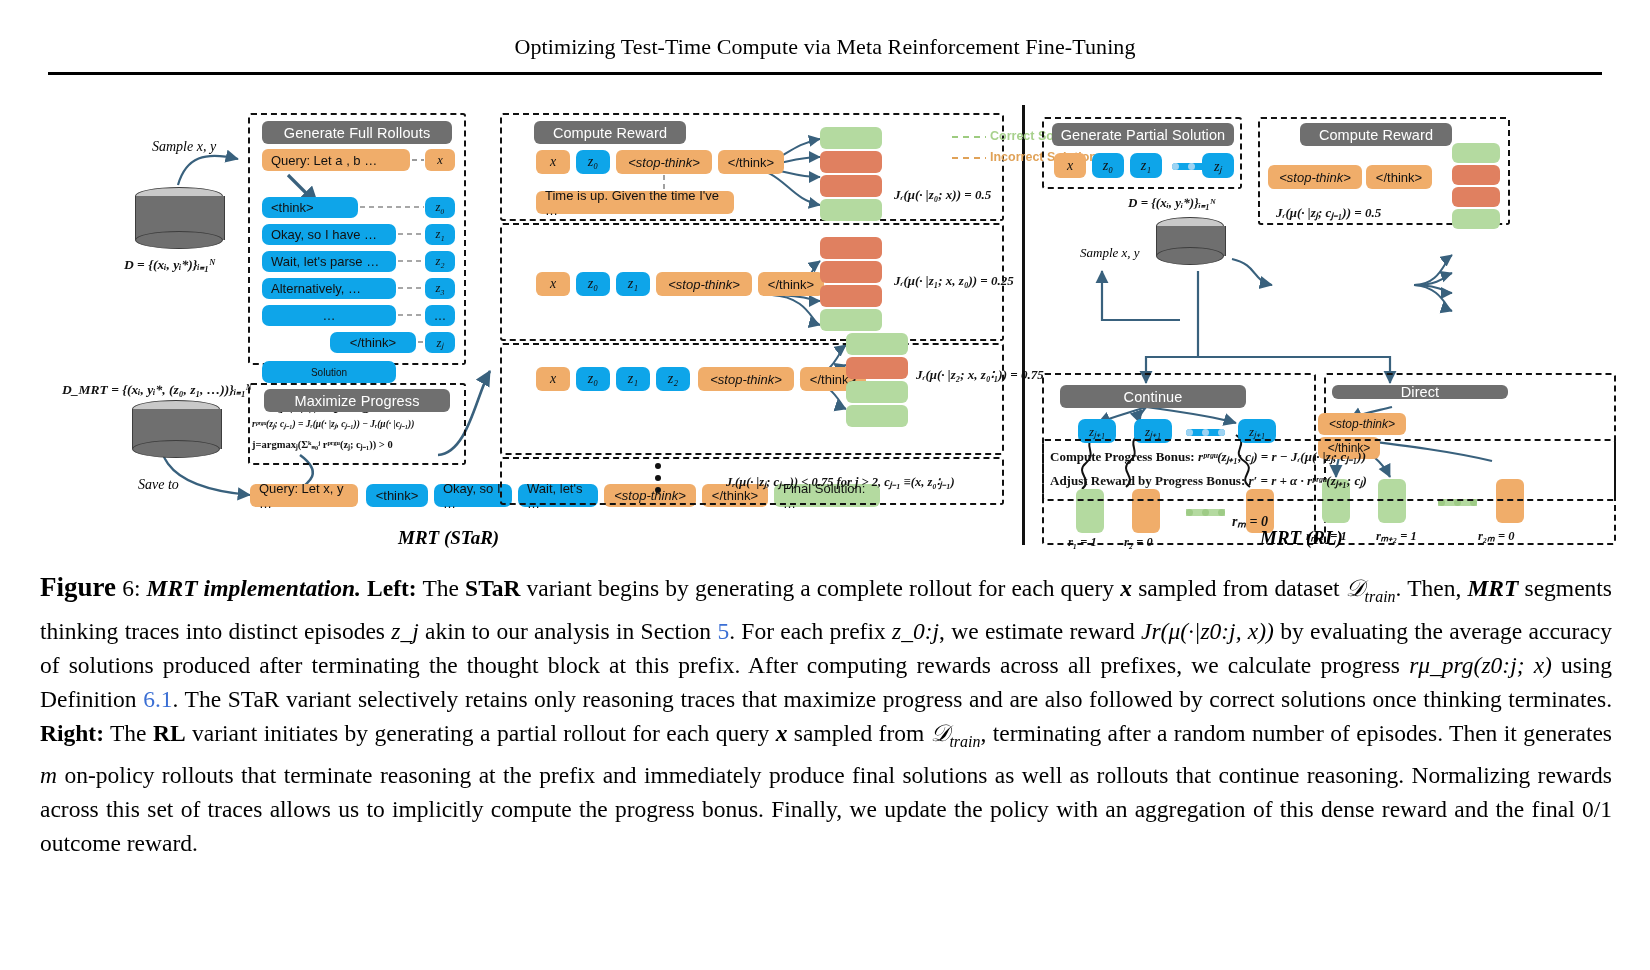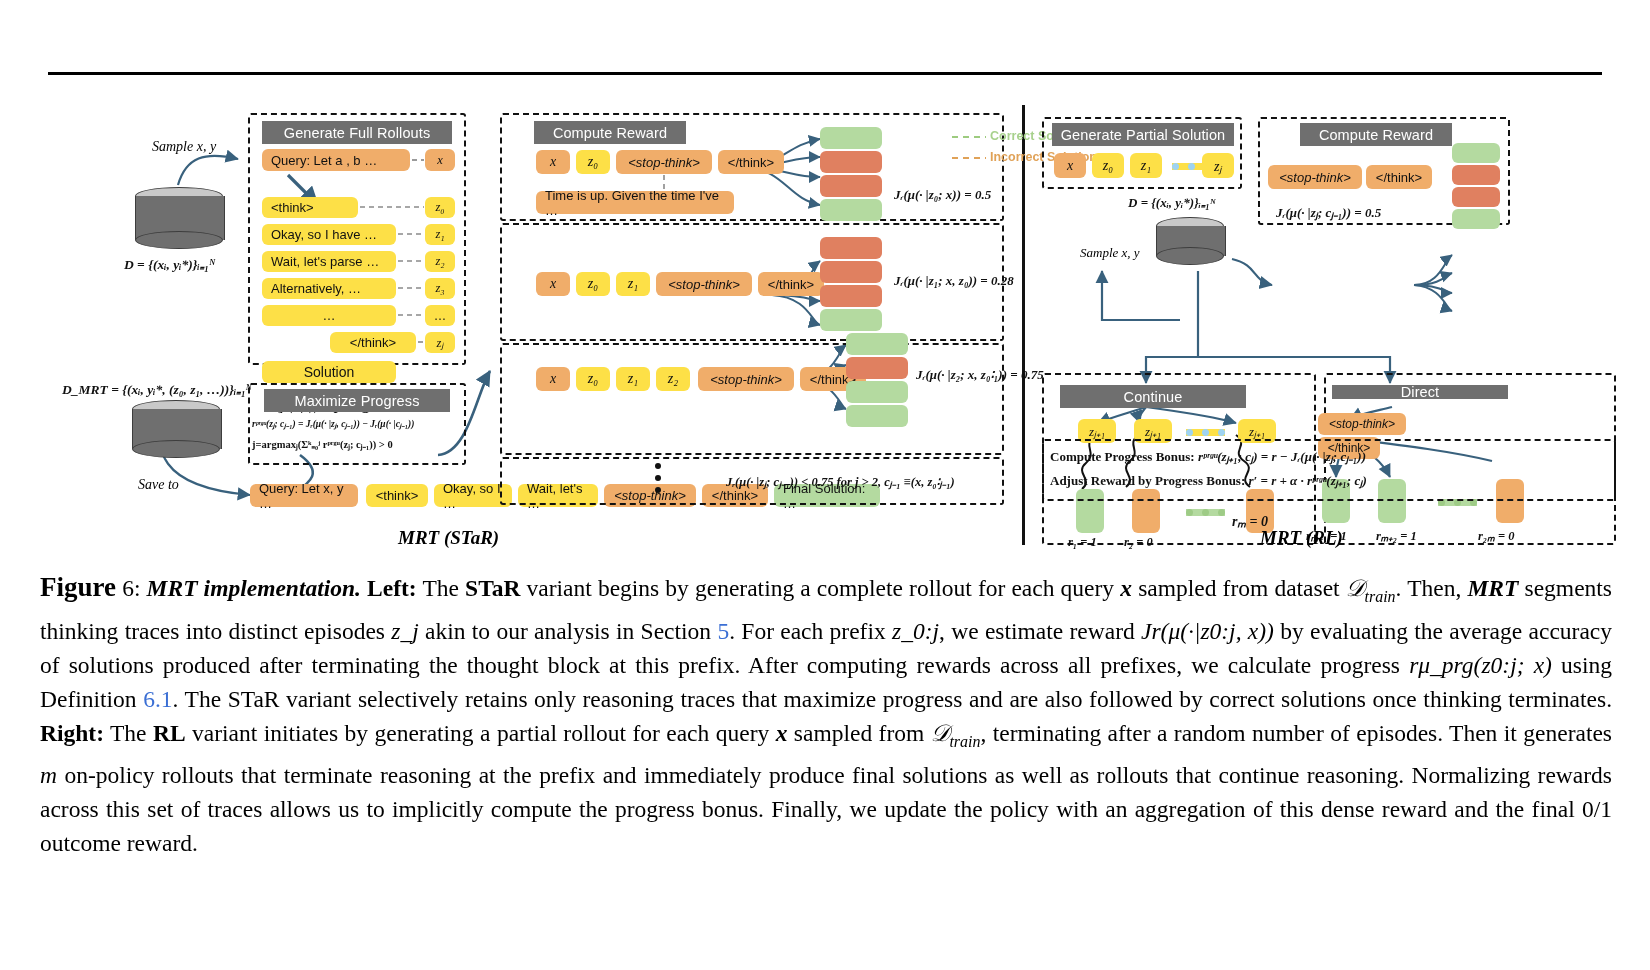--- a/index.html
+++ b/index.html
@@ -15,30 +15,30 @@
   
   .fig{position:absolute;left:0;top:95px;width:1650px;height:470px;
        font-family:"Liberation Sans",sans-serif;}
 
   .divider{position:absolute;left:1022px;top:10px;width:2.5px;height:440px;background:#111;}
 
   
   .dash{position:absolute;border:2.5px dashed #111;border-radius:3px;box-sizing:border-box;}
 
   
-  .hdr{position:absolute;background:#6f6f6f;color:#fff;border-radius:0;
+  .hdr{position:absolute;background:#6f6f6f;color:#fff;border-radius:6px;
        display:flex;align-items:center;justify-content:center;
        font-size:14.5px;font-family:"Liberation Sans",sans-serif;letter-spacing:.1px;}
 
   
   .box{position:absolute;border-radius:6px;display:flex;align-items:center;
        box-sizing:border-box;font-size:13px;font-family:"Liberation Sans",sans-serif;
        color:#111;padding:0 9px;}
   .box.center{justify-content:center;}
-  .blue{background:#fde047;}
+  .blue{background:#0ea5e9;border-radius:7px;}
   .orange{background:#f0ad6a;}
   .green{background:#b4daa0;}
   .salmon{background:#e08060;}
   .tag{justify-content:center;font-size:12.5px;padding:0 4px;}
   .ital{font-style:italic;}
 
   
   .math{position:absolute;font-family:"Liberation Serif",serif;font-weight:bold;
         font-style:italic;font-size:13.5px;white-space:nowrap;color:#111;}
   .math.plain{font-style:normal;}
@@ -77,20 +77,21 @@
   .caption i{font-style:italic;}
   .cref{color:#3b6fd4;}
   .figword{font-size:27px;font-weight:bold;margin-top:20px;}
   sub{font-size:.68em;}
 </style>
 </head>
 <body>
 
 <div class="page">
 
+  <div class="runhead">Optimizing Test-Time Compute via Meta Reinforcement Fine-Tuning</div>
   <div class="rule"></div>
 
   <div class="fig">
 
     <svg class="ov" viewBox="0 0 1650 470">
       <defs>
         <marker id="ah" markerWidth="7" markerHeight="7" refX="5.6" refY="3" orient="auto">
           <path d="M0,0 L6,3 L0,6 z" fill="#39617d"></path>
         </marker>
       </defs>
@@ -221,21 +222,21 @@
       <g stroke="#8a8a8a" stroke-width="1.6" stroke-dasharray="5 4" fill="none">
         <path d="M360,112 L424,112"></path>
           <path d="M398,139 L424,139"></path>
         <path d="M398,166 L424,166"></path>
           <path d="M398,193 L424,193"></path>
         <path d="M398,220 L424,220"></path>
           <path d="M418,247 L424,247"></path>
       </g>
     </svg>
 
-    <div class="box blue center" style="left:262px;top:266px;width:134px;height:22px;font-size:14px;">Solution</div>
+    <div class="box blue center" style="left:262px;top:266px;width:134px;height:22px;font-size:10px;">Solution</div>
     <div class="math" style="left:266px;top:303px;font-size:14px;">Jᵣ(μ(· |x)) = pass@1 = 0.25</div>
 
     <div class="dash" style="left:248px;top:288px;width:218px;height:82px;"></div>
     <div class="hdr" style="left:264px;top:294px;width:186px;height:23px;">Maximize Progress</div>
     <div class="math" style="left:252px;top:322px;font-size:9.5px;">rᵖʳᵍᵘ(zⱼ; cⱼ₋₁) = Jᵣ(μ(· |zⱼ, cⱼ₋₁)) − Jᵣ(μ(· |cⱼ₋₁))</div>
     <div class="math plain" style="left:252px;top:342px;font-size:10.5px;">j=argmaxⱼ(Σᵏ₌₀ʲ rᵖʳᵍᵘ(zⱼ; cⱼ₋₁)) &gt; 0</div>
 
     <div class="box orange" style="left:250px;top:389px;width:108px;height:23px;">Query: Let x, y …</div>
     <div class="box blue center" style="left:366px;top:389px;width:62px;height:23px;">&lt;think&gt;</div>
     <div class="box blue center" style="left:434px;top:389px;width:78px;height:23px;">Okay, so I …</div>
@@ -274,21 +275,21 @@
     <div class="box orange tag center" style="left:536px;top:177px;width:34px;height:24px;font-family:'Liberation Serif',serif;font-style:italic;font-size:14px;">x</div>
     <div class="box blue tag center" style="left:576px;top:177px;width:34px;height:24px;font-family:'Liberation Serif',serif;font-style:italic;font-size:14px;">z₀</div>
     <div class="box blue tag center" style="left:616px;top:177px;width:34px;height:24px;font-family:'Liberation Serif',serif;font-style:italic;font-size:14px;">z₁</div>
     <div class="box orange center ital" style="left:656px;top:177px;width:96px;height:24px;">&lt;stop-think&gt;</div>
     <div class="box orange center" style="left:758px;top:177px;width:66px;height:24px;">&lt;/think&gt;</div>
 
     <div class="box salmon" style="left:820px;top:142px;width:62px;height:22px;"></div>
     <div class="box salmon" style="left:820px;top:166px;width:62px;height:22px;"></div>
     <div class="box salmon" style="left:820px;top:190px;width:62px;height:22px;"></div>
     <div class="box green" style="left:820px;top:214px;width:62px;height:22px;"></div>
-    <div class="math" style="left:894px;top:178px;font-size:13px;">Jᵣ(μ(· |z₁; x, z₀)) = 0.28</div>
+    <div class="math" style="left:894px;top:178px;font-size:13px;">Jᵣ(μ(· |z₁; x, z₀)) = 0.25</div>
 
     <div class="dash" style="left:500px;top:248px;width:504px;height:112px;"></div>
     <div class="box orange tag center" style="left:536px;top:272px;width:34px;height:24px;font-family:'Liberation Serif',serif;font-style:italic;font-size:14px;">x</div>
     <div class="box blue tag center" style="left:576px;top:272px;width:34px;height:24px;font-family:'Liberation Serif',serif;font-style:italic;font-size:14px;">z₀</div>
     <div class="box blue tag center" style="left:616px;top:272px;width:34px;height:24px;font-family:'Liberation Serif',serif;font-style:italic;font-size:14px;">z₁</div>
     <div class="box blue tag center" style="left:656px;top:272px;width:34px;height:24px;font-family:'Liberation Serif',serif;font-style:italic;font-size:14px;">z₂</div>
     <div class="box orange center ital" style="left:698px;top:272px;width:96px;height:24px;">&lt;stop-think&gt;</div>
     <div class="box orange center" style="left:800px;top:272px;width:66px;height:24px;">&lt;/think&gt;</div>
 
     <div class="box green" style="left:846px;top:238px;width:62px;height:22px;"></div>

